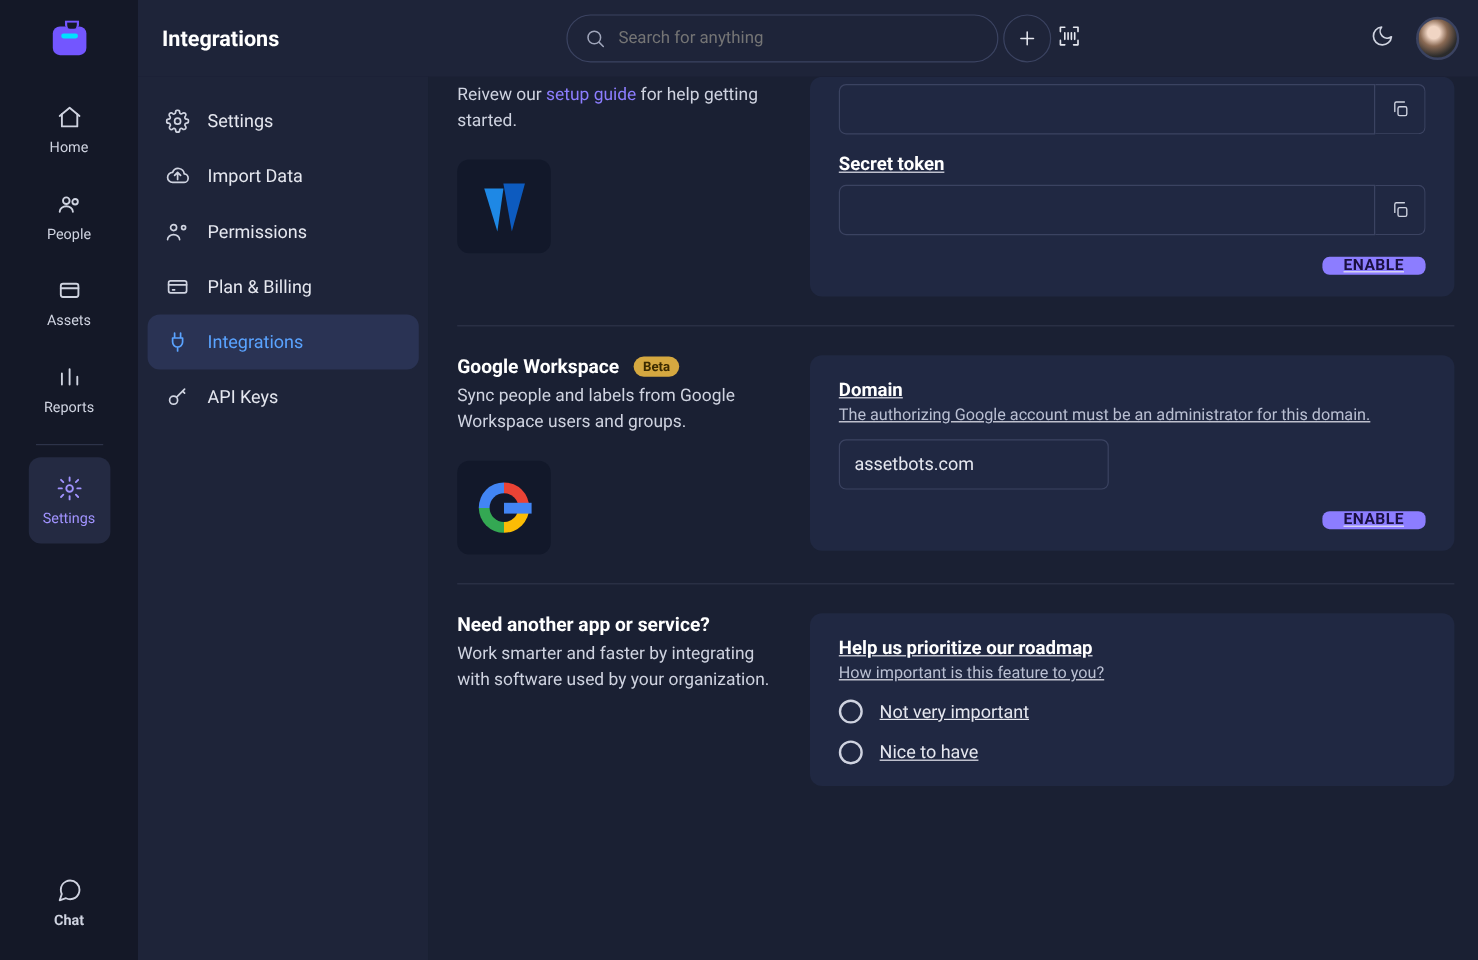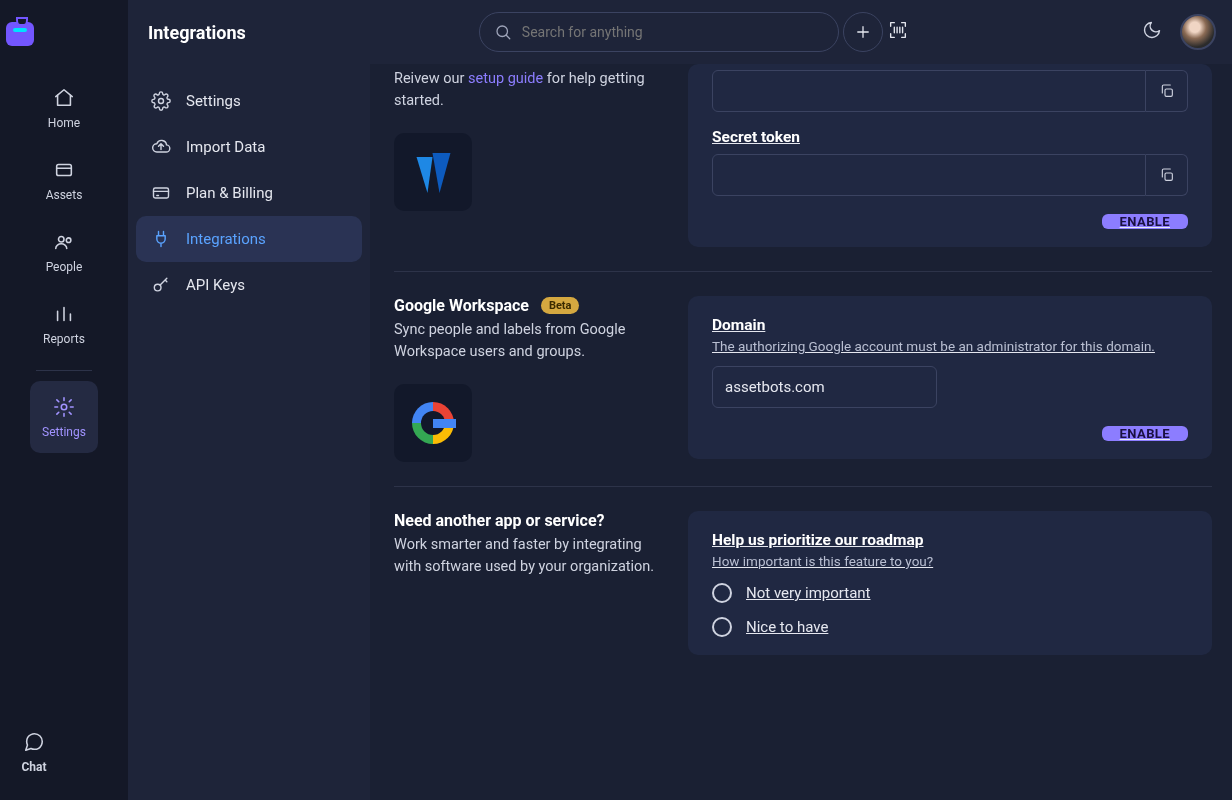--- a/index.html
+++ b/index.html
@@ -1,20 +1,20 @@
 <!DOCTYPE html>
 <html><head>
 <meta charset="utf-8">
 <style>
 * { margin:0; padding:0; box-sizing:border-box; font-family:-apple-system,BlinkMacSystemFont,"Segoe UI",Roboto,sans-serif; }
 body { background:#1a2033; color:#e5e7ef; width:1232px; height:800px; overflow:hidden; }
 .app { display:flex; height:100%; }
 
 
-.rail { width:128px; background:#141827; display:flex; flex-direction:column; align-items:flex-start; padding-top:14px; }
+.rail { width:115px; background:#141827; display:flex; flex-direction:column; align-items:center; padding-top:14px; }
 .logo-wrap { width:40px; height:40px; display:flex; align-items:center; justify-content:center; margin-bottom:18px; }
 .logo-box { width:28px; height:24px; background:#7356ff; border-radius:6px; position:relative; }
 .logo-box::before { content:""; position:absolute; width:14px; height:4px; background:#00e2ff; border-radius:2px; top:6px; left:7px; }
 .logo-box::after { content:""; position:absolute; width:8px; height:5px; background:#141827; border-radius:0 0 4px 4px; top:-5px; left:10px; border:2px solid #7356ff; border-bottom:none; }
 .rail-group { display:flex; flex-direction:column; align-items:center; gap:0; width:100%; flex:1; }
 .rail-item { width:68px; height:72px; display:flex; flex-direction:column; align-items:center; justify-content:center; gap:6px; color:#cfd3e0; cursor:pointer; border-radius:10px; }
 .rail-item.active { background:#242a42; color:#a193ff; }
 .rail-item .ico { width:24px; height:24px; display:flex; align-items:center; justify-content:center; }
 .rail-item span { font-size:12px; }
 .rail-divider { width:56px; height:1px; background:#2d3349; margin:10px 0; }
@@ -91,35 +91,35 @@
             <svg viewBox="0 0 24 24" width="22" height="22">
               <path d="M3 10.5 12 3l9 7.5"></path>
               <path d="M5 9v11h14V9"></path>
             </svg>
           </div>
         <span>Home</span>
       </div>
       <div class="rail-item">
         <div class="ico">
             <svg viewBox="0 0 24 24" width="22" height="22">
-              <rect x="4" y="6" width="16" height="12" rx="2"></rect>
-              <path d="M4 10h16"></path>
-            </svg>
-          </div>
-        <span>Assets</span>
-      </div>
-      <div class="rail-item">
-        <div class="ico">
-            <svg viewBox="0 0 24 24" width="22" height="22">
               <circle cx="9" cy="9" r="3"></circle>
               <circle cx="17" cy="10" r="2.5"></circle>
               <path d="M3 19c0-3 3-5 6-5s6 2 6 5"></path>
             </svg>
           </div>
         <span>People</span>
+      </div>
+      <div class="rail-item">
+        <div class="ico">
+            <svg viewBox="0 0 24 24" width="22" height="22">
+              <rect x="4" y="6" width="16" height="12" rx="2"></rect>
+              <path d="M4 10h16"></path>
+            </svg>
+          </div>
+        <span>Assets</span>
       </div>
       <div class="rail-item">
         <div class="ico">
             <svg viewBox="0 0 24 24" width="22" height="22">
               <path d="M5 19V9M12 19V5M19 19v-7"></path>
             </svg>
           </div>
         <span>Reports</span>
       </div>
       <div class="rail-divider"></div>
@@ -189,20 +189,30 @@
           <span>Settings</span>
         </div>
         <div class="sp-item">
           <div class="ico">
               <svg viewBox="0 0 24 24" width="20" height="20">
                 <path d="M7 18a5 5 0 0 1 0-10 6 6 0 0 1 11.6 1.5A4 4 0 0 1 18 18H7z"></path>
                 <path d="M12 15V9M9 11l3-3 3 3"></path>
               </svg>
             </div>
           <span>Import Data</span>
+        </div>
+        <div class="sp-item">
+          <div class="ico">
+              <svg viewBox="0 0 24 24" width="20" height="20">
+                <circle cx="8" cy="8" r="3"></circle>
+                <path d="M2 20c0-3 3-5 6-5s6 2 6 5"></path>
+                <circle cx="18" cy="8" r="2"></circle>
+              </svg>
+            </div>
+          <span>Permissions</span>
         </div>
         <div class="sp-item">
           <div class="ico">
               <svg viewBox="0 0 24 24" width="20" height="20">
                 <rect x="3" y="6" width="18" height="12" rx="2"></rect>
                 <path d="M3 10h18M7 15h2"></path>
               </svg>
             </div>
           <span>Plan &amp; Billing</span>
         </div>

